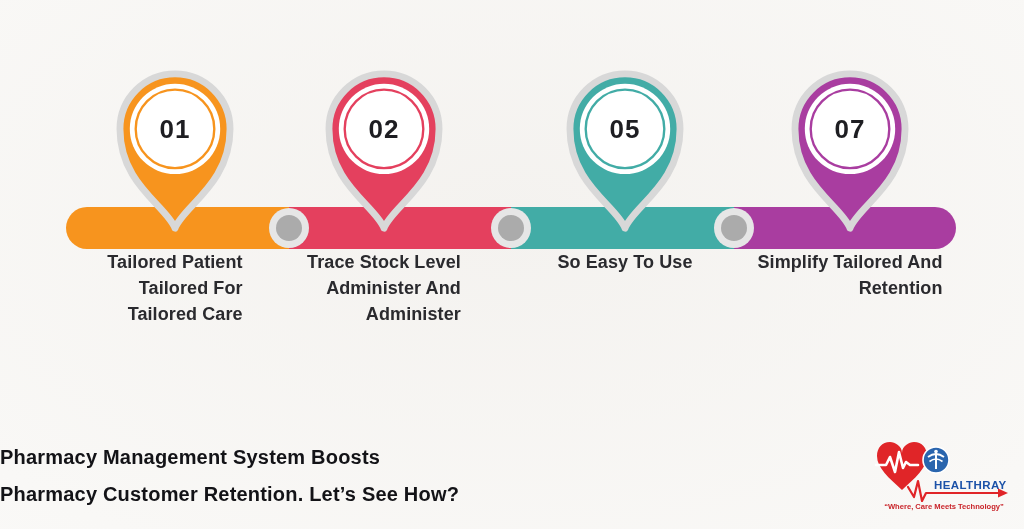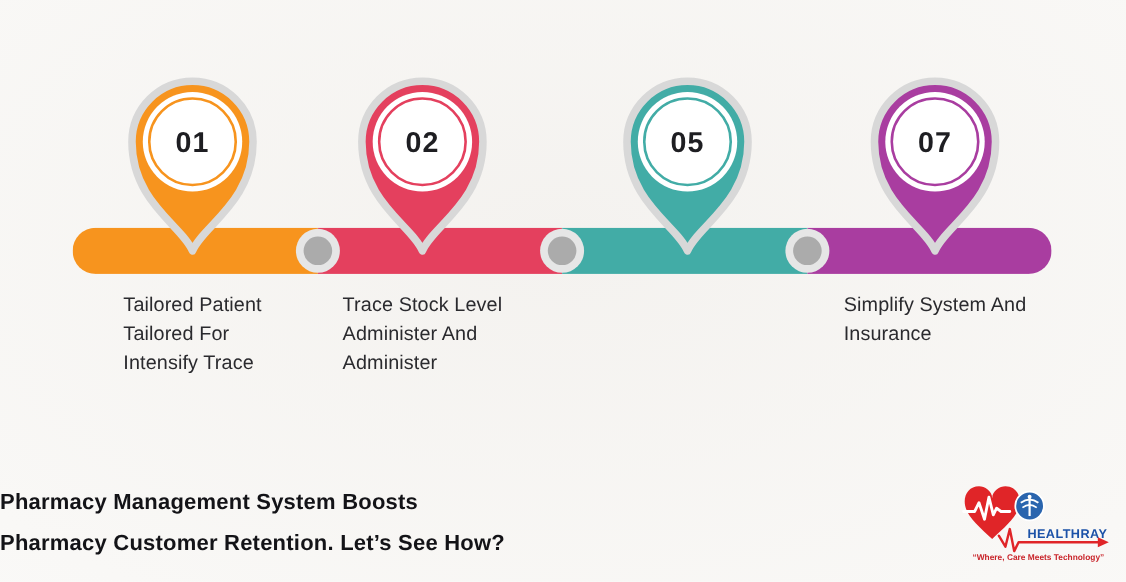--- a/index.html
+++ b/index.html
@@ -28,21 +28,21 @@
   .milestone{position:absolute;top:66px;width:220px;display:flex;flex-direction:column;align-items:center;z-index:2;}
   .m0{left:65px;} .m1{left:274px;} .m2{left:515px;} .m3{left:740px;}
   .pin{position:relative;width:138px;height:169px;}
   .pin svg{position:absolute;inset:0;width:100%;height:100%;}
   .pin-number{
     position:absolute;left:0;right:0;top:0;height:126px;
     display:flex;align-items:center;justify-content:center;
     font-size:26px;font-weight:700;letter-spacing:1px;color:#1e1e22;
   }
   .label{
-    margin-top:29px;text-align:left;font-size:18px;font-weight:400;
+    margin-top:14px;text-align:right;font-size:18px;font-weight:700;
     line-height:26px;color:#2a2a2e;letter-spacing:0.1px;
   }
   .label span{display:block;}
 
   
   .title{
     position:absolute;left:0;top:439px;width:945px;text-align:left;
     font-size:20px;font-weight:700;line-height:37px;color:#131317;letter-spacing:0.2px;
   }
   .title span{display:block;}
@@ -72,21 +72,21 @@
       <svg viewBox="0 0 140 172" aria-hidden="true">
         <path d="M70 165 C61 142 14 120 14 64 a56 56 0 1 1 112 0 c0 56 -47 78 -56 101 Z" fill="var(--c)" stroke="var(--outline)" stroke-width="7" stroke-linejoin="round"></path>
         <circle cx="70" cy="64" r="46" fill="#ffffff"></circle>
         <circle cx="70" cy="64" r="40" fill="none" stroke="var(--c)" stroke-width="2.4"></circle>
       </svg>
       <div class="pin-number">01</div>
     </div>
     <div class="label">
       <span>Tailored Patient</span>
       <span>Tailored For</span>
-      <span>Intensify Trace</span>
+      <span>Tailored Care</span>
     </div>
   </div>
 
   <div class="milestone m1" style="--c: #E4405E;">
     <div class="pin">
       <svg viewBox="0 0 140 172" aria-hidden="true">
         <path d="M70 165 C61 142 14 120 14 64 a56 56 0 1 1 112 0 c0 56 -47 78 -56 101 Z" fill="var(--c)" stroke="var(--outline)" stroke-width="7" stroke-linejoin="round"></path>
         <circle cx="70" cy="64" r="46" fill="#ffffff"></circle>
         <circle cx="70" cy="64" r="40" fill="none" stroke="var(--c)" stroke-width="2.4"></circle>
       </svg>
@@ -101,34 +101,37 @@
 
   <div class="milestone m2" style="--c: #42ACA6;">
     <div class="pin">
       <svg viewBox="0 0 140 172" aria-hidden="true">
         <path d="M70 165 C61 142 14 120 14 64 a56 56 0 1 1 112 0 c0 56 -47 78 -56 101 Z" fill="var(--c)" stroke="var(--outline)" stroke-width="7" stroke-linejoin="round"></path>
         <circle cx="70" cy="64" r="46" fill="#ffffff"></circle>
         <circle cx="70" cy="64" r="40" fill="none" stroke="var(--c)" stroke-width="2.4"></circle>
       </svg>
       <div class="pin-number">05</div>
     </div>
+    <div class="label">
+      <span>So Easy To Use</span>
+    </div>
   </div>
 
   <div class="milestone m3" style="--c: #A93DA0;">
     <div class="pin">
       <svg viewBox="0 0 140 172" aria-hidden="true">
         <path d="M70 165 C61 142 14 120 14 64 a56 56 0 1 1 112 0 c0 56 -47 78 -56 101 Z" fill="var(--c)" stroke="var(--outline)" stroke-width="7" stroke-linejoin="round"></path>
         <circle cx="70" cy="64" r="46" fill="#ffffff"></circle>
         <circle cx="70" cy="64" r="40" fill="none" stroke="var(--c)" stroke-width="2.4"></circle>
       </svg>
       <div class="pin-number">07</div>
     </div>
     <div class="label">
-      <span>Simplify System And</span>
-      <span>Insurance</span>
+      <span>Simplify Tailored And</span>
+      <span>Retention</span>
     </div>
   </div>
 
   <div class="title">
     <span>Pharmacy Management System Boosts</span>
     <span>Pharmacy Customer Retention. Let’s See How?</span>
   </div>
 
   <div class="logo" style="--brand: #1c52a8; --heart: #e02528; --badge: #2a65ae; --tag: #c9252b;">
     <svg viewBox="0 0 145 80" aria-hidden="true">

